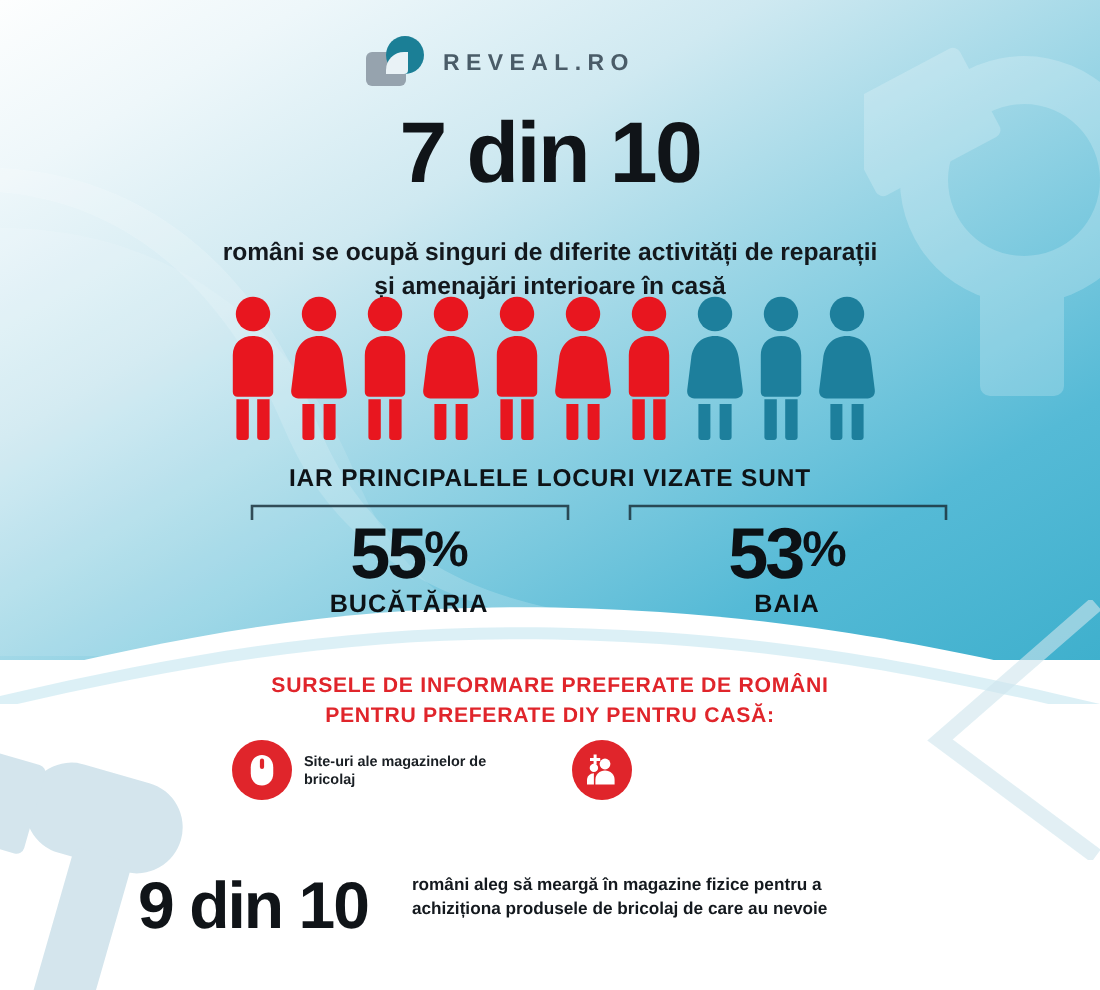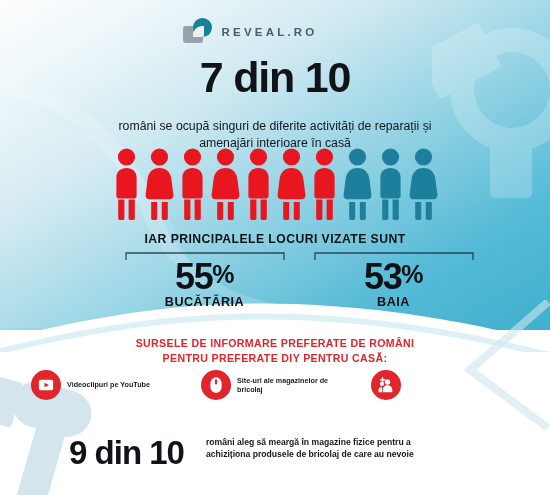--- a/index.html
+++ b/index.html
@@ -115,21 +115,21 @@
   .hero-headline {
     font-size: 43px;
     font-weight: 800;
     letter-spacing: -1.2px;
     color: #101418;
     line-height: 1;
     margin-bottom: 19px;
   }
   .hero-sub {
     font-size: 12.3px;
-    font-weight: 400;
+    font-weight: 700;
     color: #13181d;
     line-height: 1.42;
     width: 330px;
     margin: 0 auto;
   }
 
   
   .people-row {
     position: absolute;
     left: 0; top: 148px;
@@ -392,31 +392,20 @@
         <div class="stat-value"><span>53</span><span class="pct">%</span></div>
         <div class="stat-label">BAIA</div>
       </div>
     </div>
 
   <div class="sources-title">
     <div>SURSELE DE INFORMARE PREFERATE DE ROMÂNI</div>
     <div>PENTRU PREFERATE DIY PENTRU CASĂ:</div>
   </div>
   <div class="sources-row" id="sources-row">
-      <div class="source-item">
-        <div class="source-icon" style="background: rgb(224, 37, 43);">
-          <svg width="18" height="18" viewBox="0 0 24 24">
-            <g fill="#ffffff">
-              <path d="M2.5 7.5 C2.5 6.1 3.6 5 5 5 L19 5 C20.4 5 21.5 6.1 21.5 7.5 L21.5 16.5 C21.5 17.9 20.4 19 19 19 L5 19 C3.6 19 2.5 17.9 2.5 16.5 Z"></path>
-              <path d="M10 9 L16 12 L10 15 Z" fill="#e0252b"></path>
-            </g>
-          </svg>
-        </div>
-        <div class="source-label">Videoclipuri pe YouTube</div>
-      </div>
       <div class="source-item">
         <div class="source-icon" style="background: rgb(224, 37, 43);">
           <svg width="18" height="18" viewBox="0 0 24 24">
             <g fill="#ffffff">
               <path d="M12 2 C7.6 2 4.5 5.6 4.5 10.2 L4.5 14.4 C4.5 19 7.6 22.4 12 22.4 C16.4 22.4 19.5 19 19.5 14.4 L19.5 10.2 C19.5 5.6 16.4 2 12 2 Z"></path>
               <rect x="10.6" y="4.4" width="2.8" height="7" rx="1.4" fill="#e0252b"></rect>
             </g>
           </svg>
         </div>
         <div class="source-label">Site-uri ale magazinelor de bricolaj</div>

